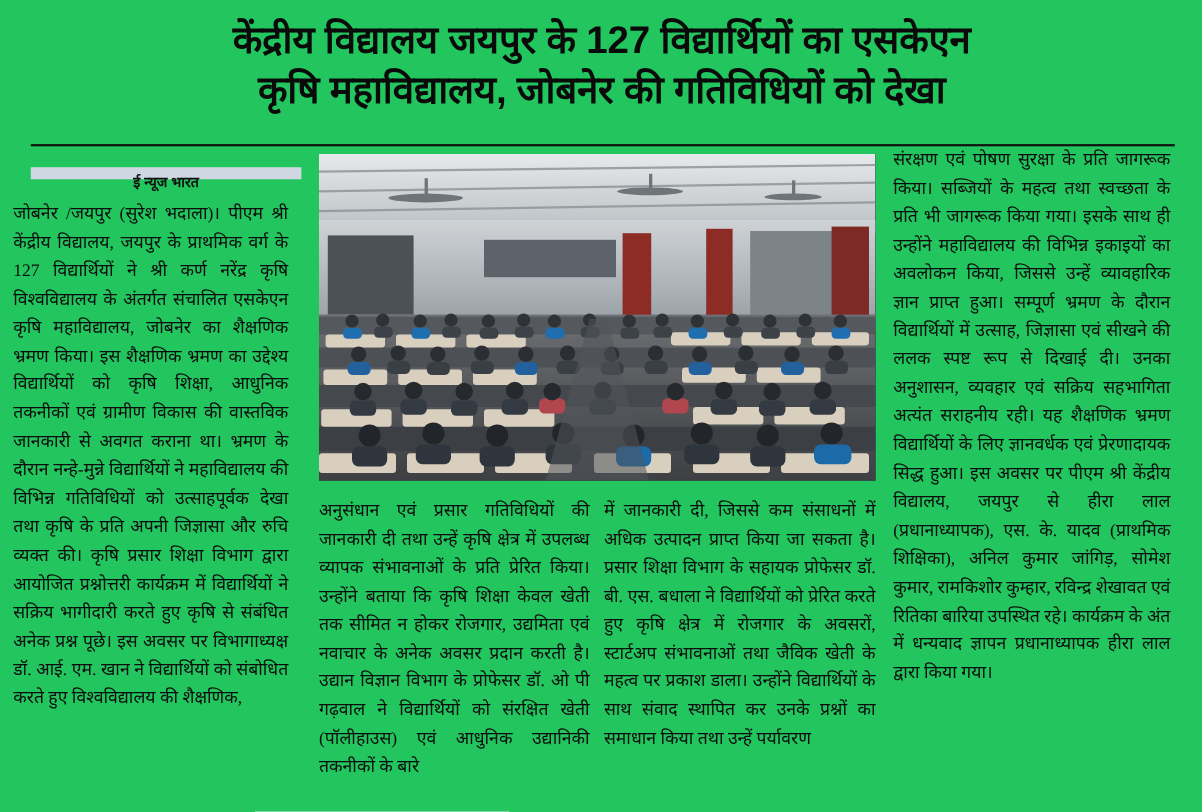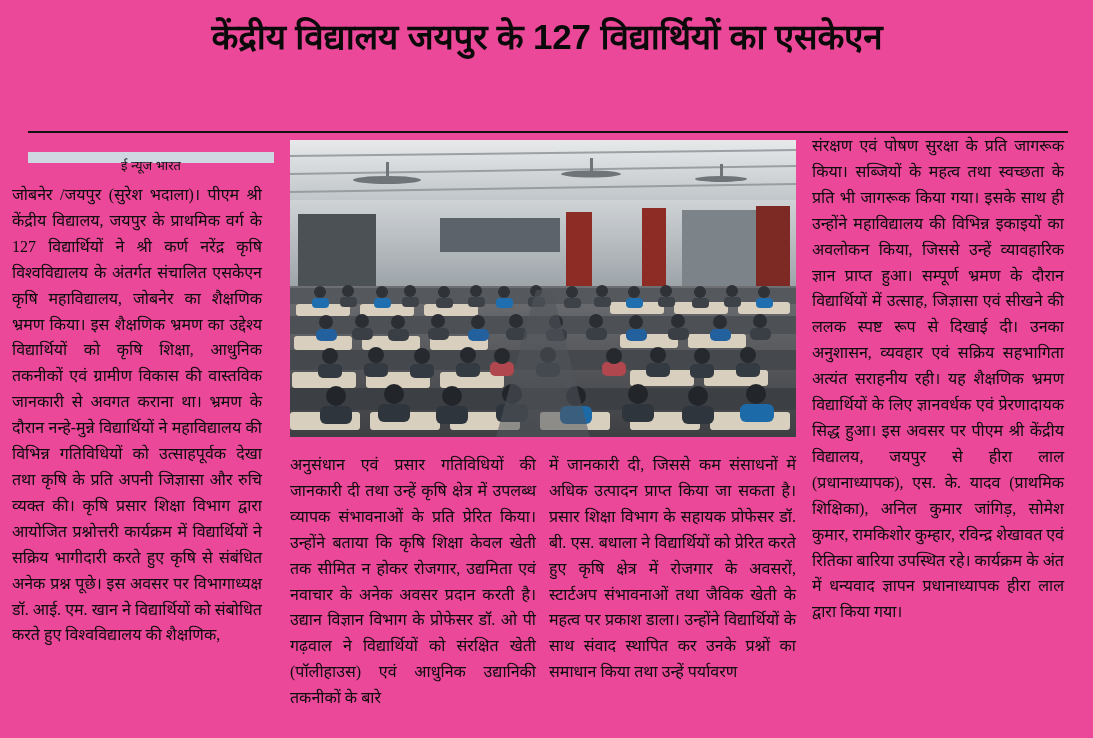--- a/index.html
+++ b/index.html
@@ -10,21 +10,21 @@
   body {
     font-family: "Liberation Serif", serif;
     width: 1093px;
     height: 738px;
     overflow: hidden;
   }
   .page {
     position: relative;
     width: 1093px;
     height: 738px;
-    background: #ec4899;
+    background: #22c55e;
   }
   .headline {
     position: absolute;
     left: 36px;
     top: 14px;
     width: 1022px;
     text-align: center;
     font-family: "Liberation Sans", sans-serif;
     font-weight: bold;
     font-size: 35px;
@@ -48,21 +48,21 @@
     height: 11px;
     background: #cfd7e2;
   }
   .byline {
     position: absolute;
     left: 28px;
     top: 156px;
     width: 246px;
     text-align: center;
     font-family: "Liberation Sans", sans-serif;
-    font-weight: normal;
+    font-weight: bold;
     font-size: 13px;
     color: #111;
   }
 
   
   .col {
     position: absolute;
     top: 182px;
     font-size: 16px;
     line-height: 1.62;
@@ -88,20 +88,21 @@
   }
   .photo svg { display: block; }
 </style>
 </head>
 <body>
 
 <div class="page">
 
   <div class="headline">
     <div>केंद्रीय विद्यालय जयपुर के 127 विद्यार्थियों का एसकेएन</div>
+    <div>कृषि महाविद्यालय, जोबनेर की गतिविधियों को देखा</div>
   </div>
 
   <div class="rule"></div>
 
   <div class="byline-bar"></div>
   <div class="byline">ई न्यूज भारत</div>
 
   <div class="photo">
     <svg width="506" height="297" viewBox="0 0 506 297" xmlns="http://www.w3.org/2000/svg">
       <defs>

